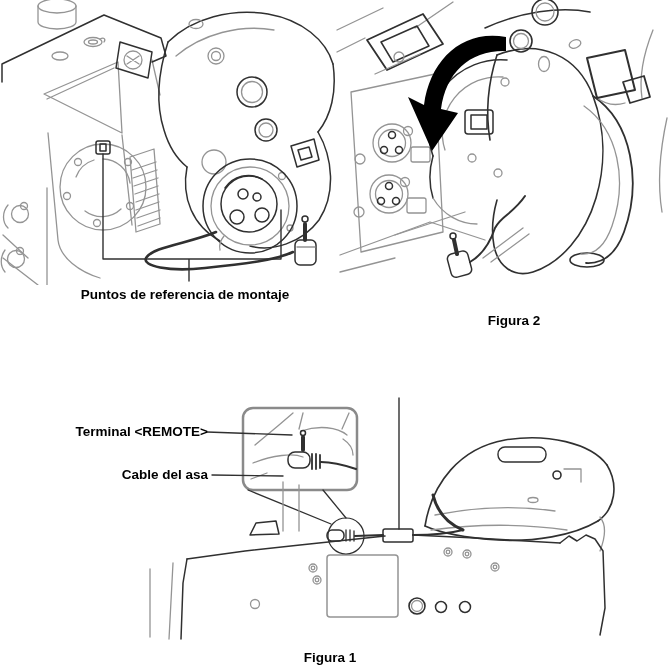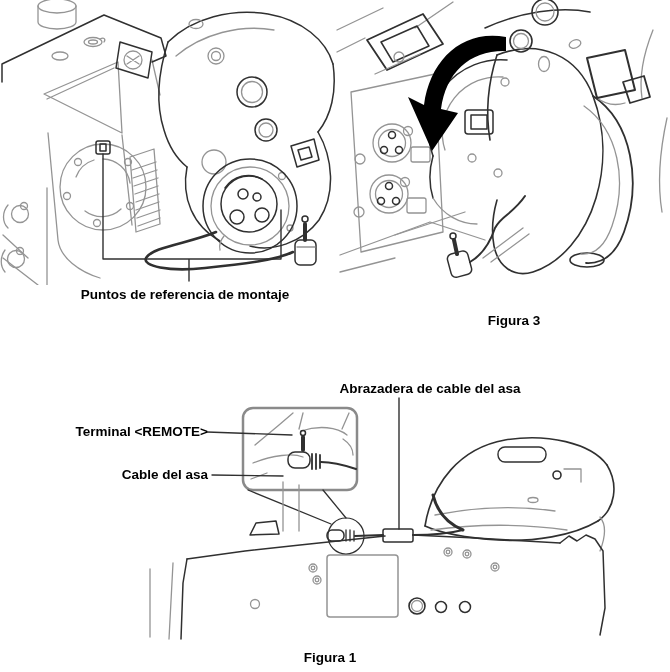--- a/index.html
+++ b/index.html
@@ -269,22 +269,21 @@
     <g class="ln-d" style="stroke-width:1.4">
       <path d="M152,49 L237,52"></path>
       <path d="M157,92 L228,93"></path>
       <path d="M344,15 L344,146"></path>
     </g>
   </svg>
 
   <div class="lbl center" style="left:30px;top:287px;width:310px">Puntos de referencia de montaje</div>
 
 
-  <div class="lbl center" style="left:379px;top:313px;width:270px">Figura 3</div>
-
-  <div class="lbl center" style="left:280px;top:381px;width:300px">Abrazadera de cable del asa</div>
+  <div class="lbl center" style="left:379px;top:313px;width:270px">Figura 2</div>
+
 
   <div class="lbl right" style="left:40px;top:467px;width:168px">Cable del asa</div>
 
   <div class="lbl right" style="left:40px;top:424px;width:168px">Terminal &lt;REMOTE&gt;</div>
 
   <div class="lbl center" style="left:230px;top:650px;width:200px">Figura 1</div>
 </div>
 
 </body></html>

